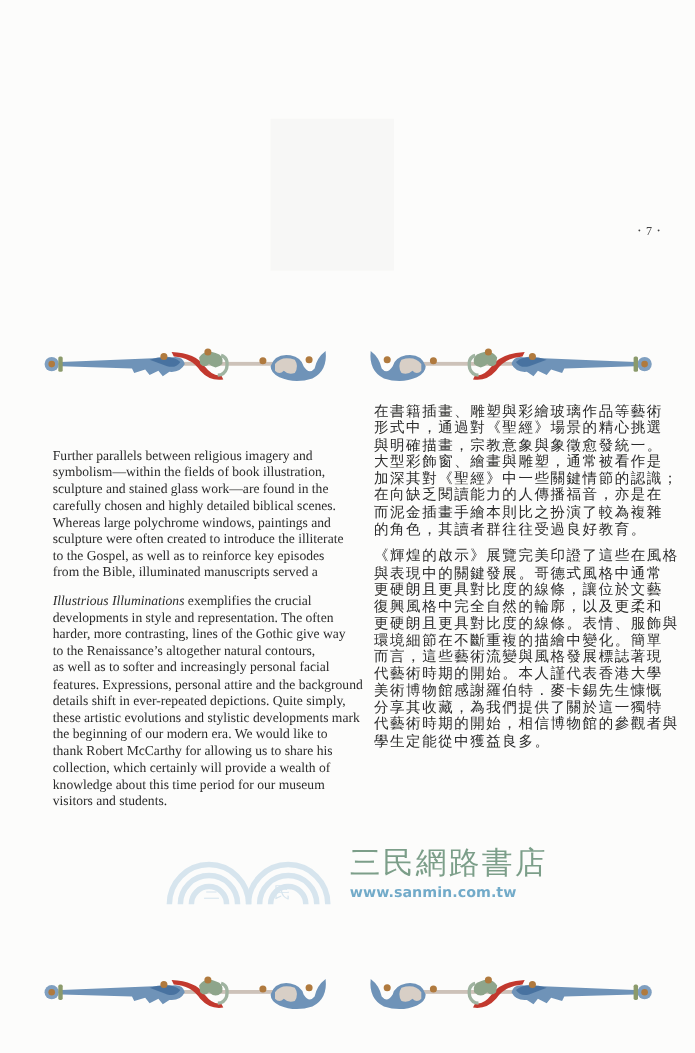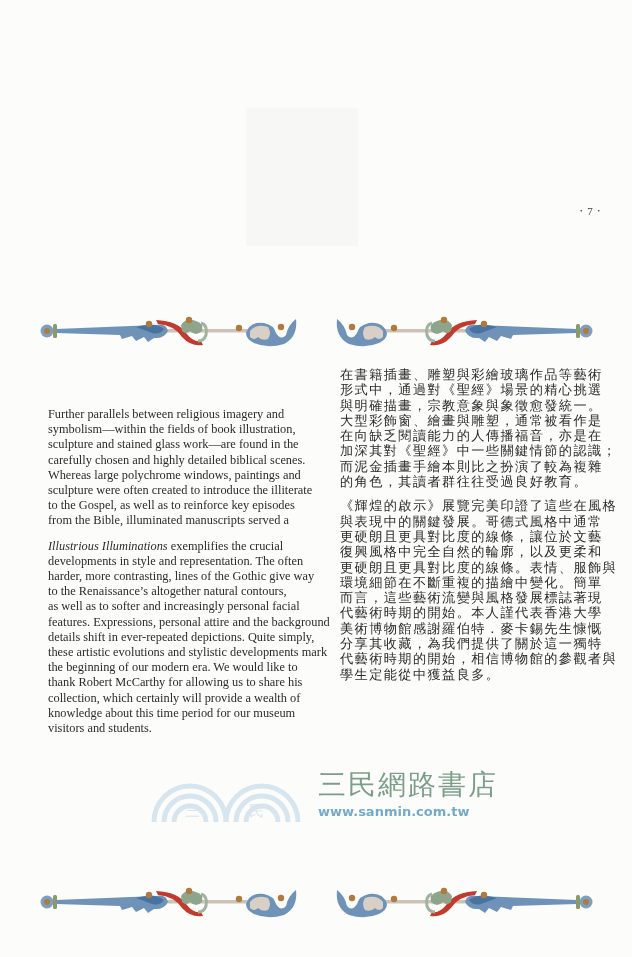--- a/index.html
+++ b/index.html
@@ -207,22 +207,22 @@
       <span class="line">visitors and students.</span>
     </p>
   </div>
 
   <div class="col-zh">
     <p>
       <span class="line">在書籍插畫、雕塑與彩繪玻璃作品等藝術</span>
       <span class="line">形式中，通過對《聖經》場景的精心挑選</span>
       <span class="line">與明確描畫，宗教意象與象徵愈發統一。</span>
       <span class="line">大型彩飾窗、繪畫與雕塑，通常被看作是</span>
+      <span class="line">加深其對《聖經》中一些關鍵情節的認識；</span>
       <span class="line">在向缺乏閱讀能力的人傳播福音，亦是在</span>
-      <span class="line">加深其對《聖經》中一些關鍵情節的認識；</span>
       <span class="line">而泥金插畫手繪本則比之扮演了較為複雜</span>
       <span class="line">的角色，其讀者群往往受過良好教育。</span>
     </p>
     <p>
       <span class="line">《輝煌的啟示》展覽完美印證了這些在風格</span>
       <span class="line">與表現中的關鍵發展。哥德式風格中通常</span>
       <span class="line">更硬朗且更具對比度的線條，讓位於文藝</span>
       <span class="line">復興風格中完全自然的輪廓，以及更柔和</span>
       <span class="line">更硬朗且更具對比度的線條。表情、服飾與</span>
       <span class="line">環境細節在不斷重複的描繪中變化。簡單</span>

